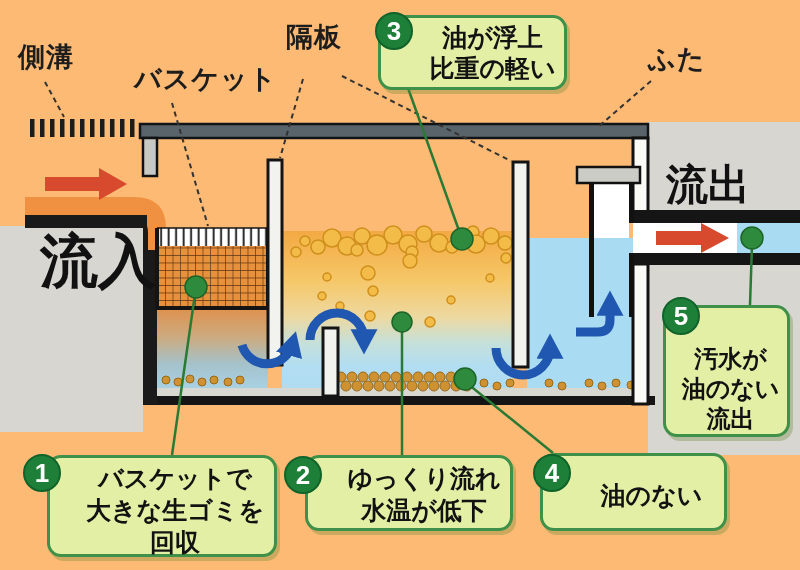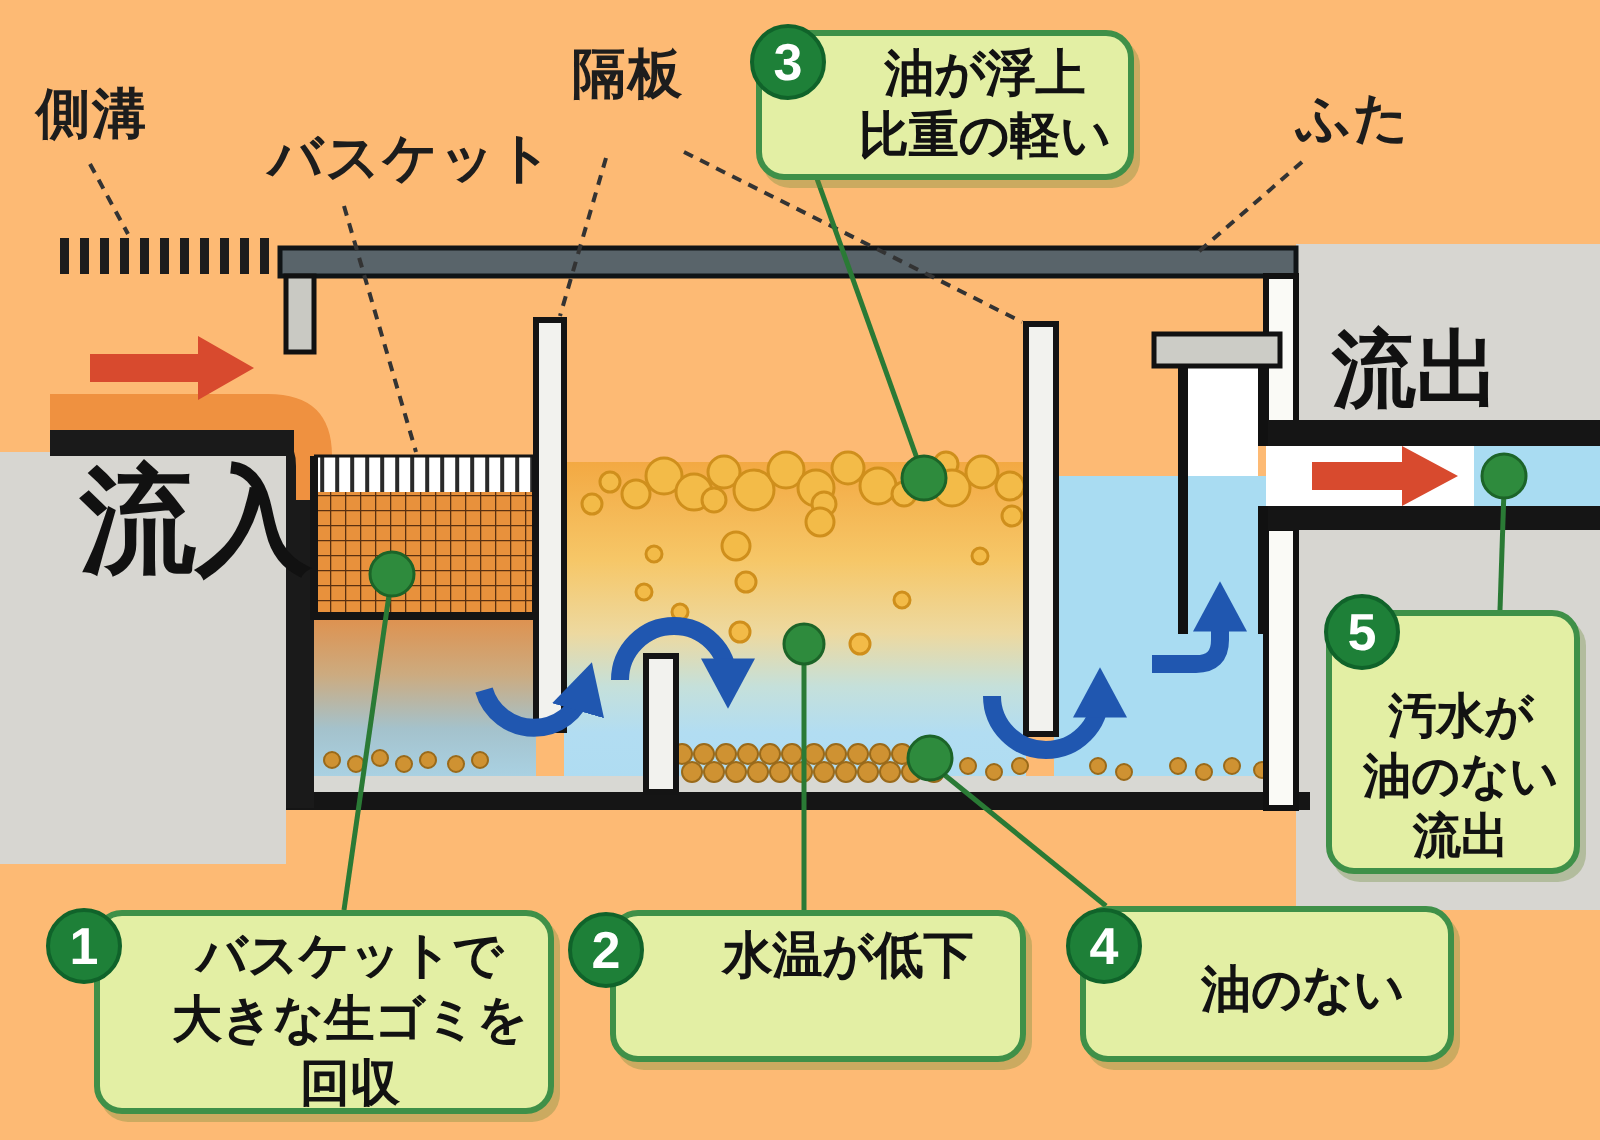--- a/index.html
+++ b/index.html
@@ -236,20 +236,21 @@
 
   <div class="callout" style="left:47px;top:455px;width:230px;height:102px;padding:4px 8px 0 34px;font-size:25px;line-height:32px;">
     <span class="num" style="left:-27px;top:-4px;">1</span>
     <div class="line">バスケットで</div>
     <div class="line">大きな生ゴミを</div>
     <div class="line">回収</div>
   </div>
 
   <div class="callout" style="left:305px;top:455px;width:208px;height:76px;padding:4px 6px 0 36px;font-size:25px;line-height:32px;">
     <span class="num" style="left:-24px;top:-2px;">2</span>
+    <div class="line">ゆっくり流れ</div>
     <div class="line">水温が低下</div>
   </div>
 
   <div class="callout" style="left:378px;top:15px;width:189px;height:75px;padding:4px 4px 0 44px;font-size:25px;line-height:31px;">
     <span class="num" style="left:-6px;top:-6px;">3</span>
     <div class="line">油が浮上</div>
     <div class="line">比重の軽い</div>
   </div>
 
   <div class="callout" style="left:540px;top:453px;width:187px;height:78px;padding:24px 4px 0 40px;font-size:25px;line-height:31px;">

